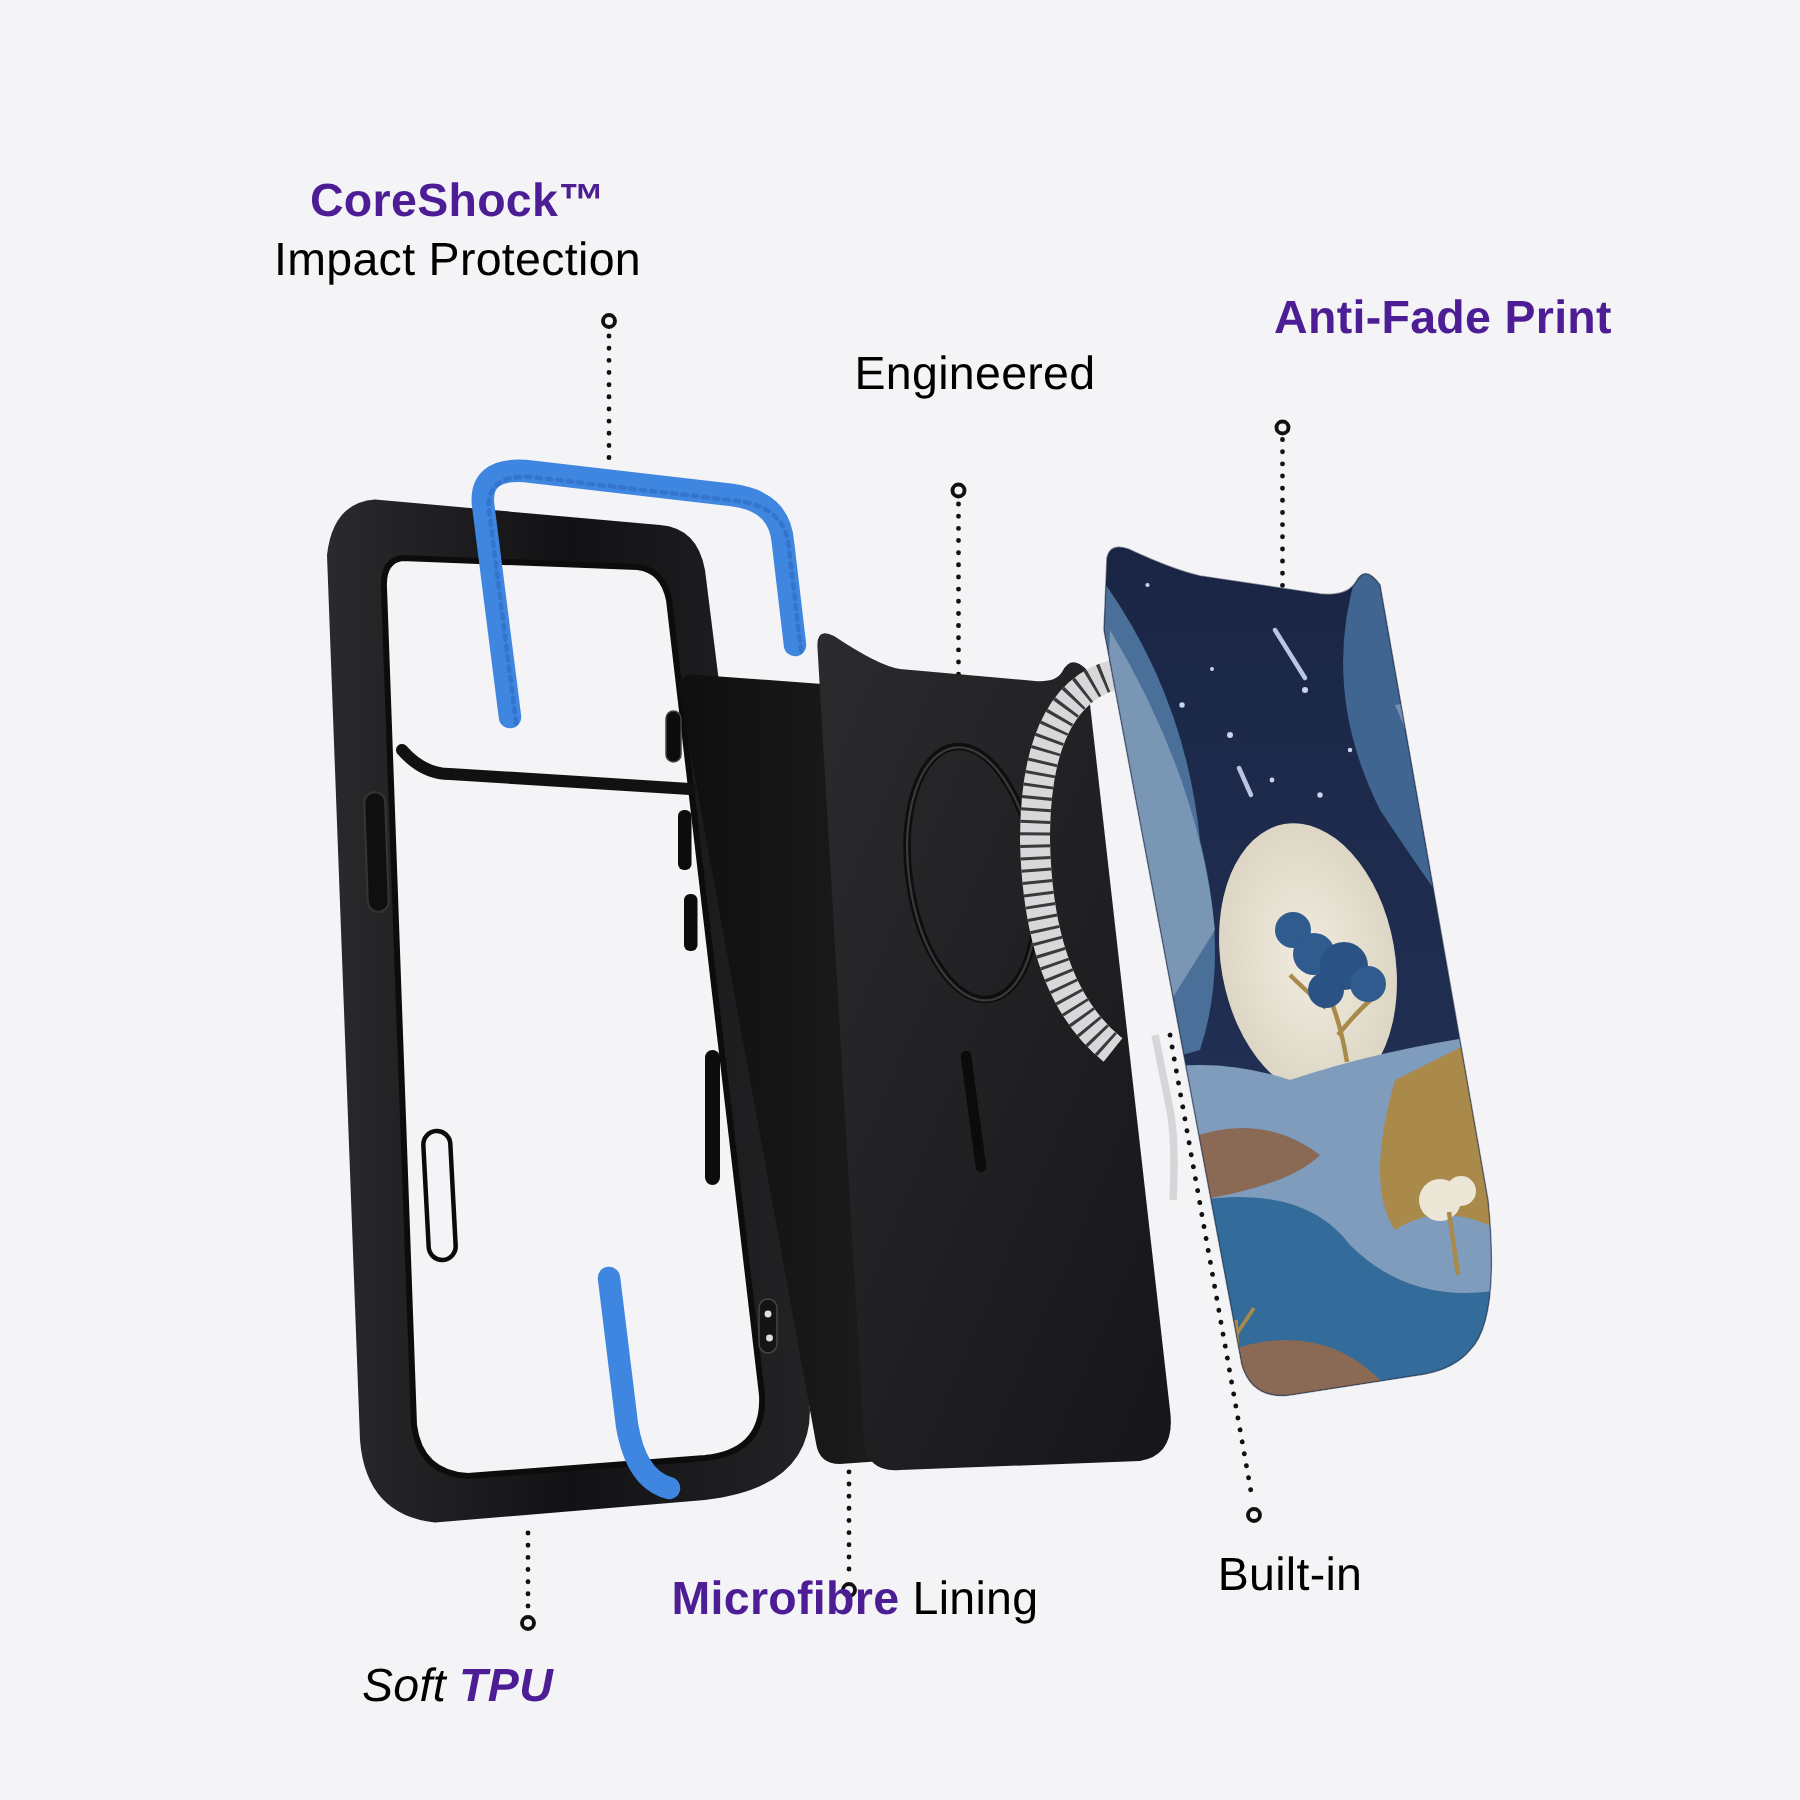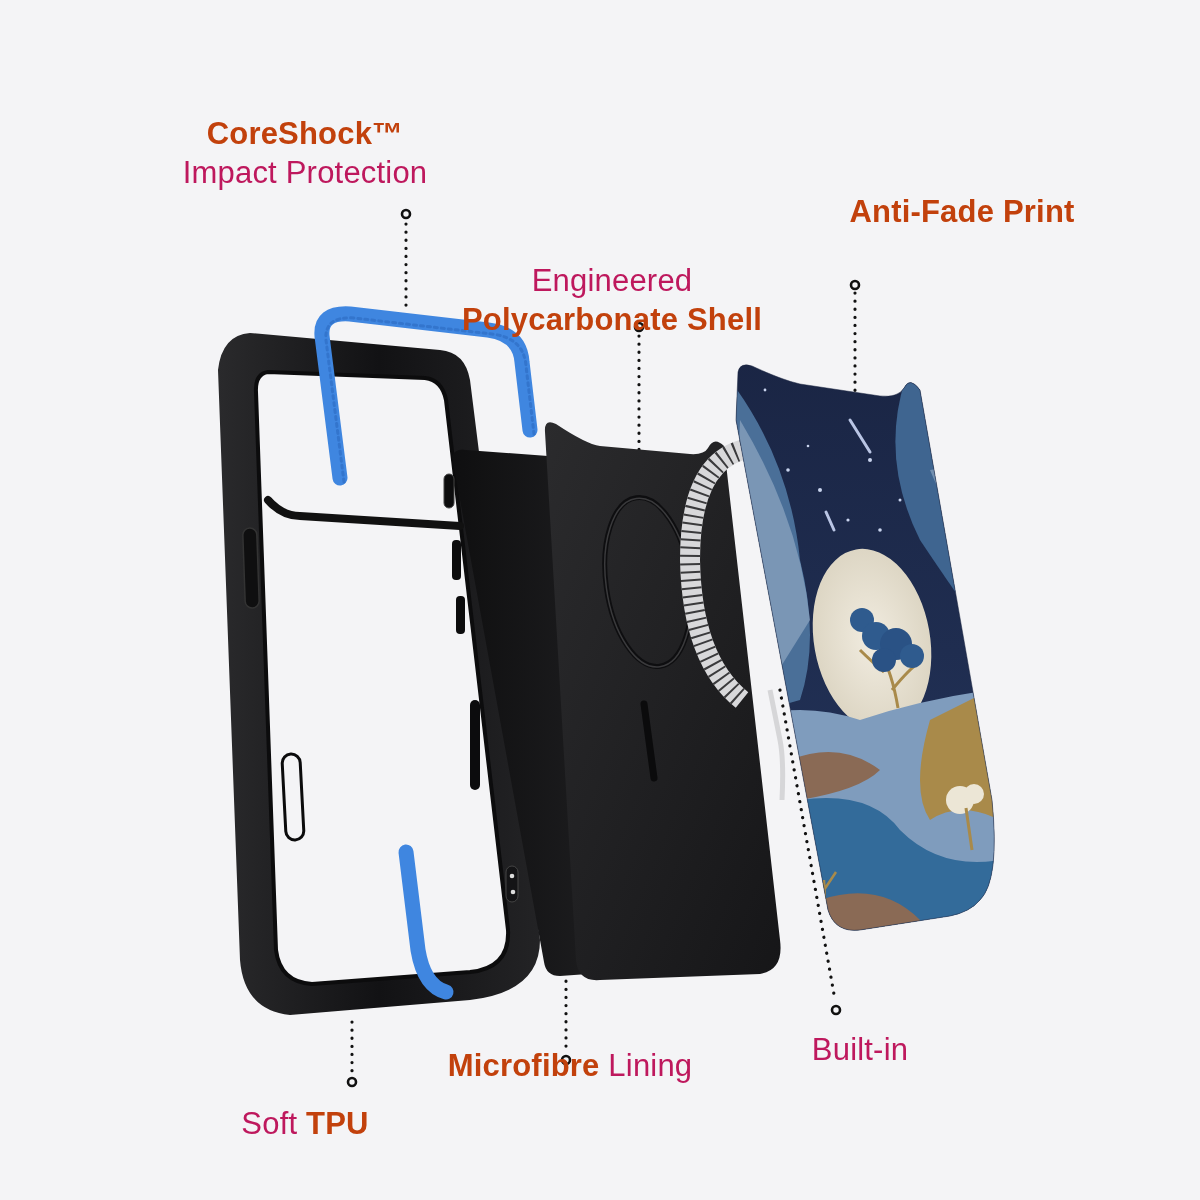--- a/index.html
+++ b/index.html
@@ -11,22 +11,22 @@
       position: relative;
     }
     .label {
       position: absolute;
       text-align: center;
       font-size: 31px;
       line-height: 39px;
       letter-spacing: 0.2px;
       white-space: nowrap;
     }
-    .label .light { font-weight: 400; color: #be185d; }
-    .label .bold { font-weight: 700; color: #c2410c; }
+    .label .light { font-weight: 400; color: #000000; }
+    .label .bold { font-weight: 700; color: #4c1d95; }
     .stage { position: absolute; left: 0; top: 0; width: 1200px; height: 1200px; }
     .stage svg { position: absolute; left: 0; top: 0; }
   </style>
 </head>
 <body>
 
 <div class="stage">
   <svg width="1200" height="1200" viewBox="0 0 1200 1200">
     <defs>
       <linearGradient id="bumperGrad" x1="0" y1="0" x2="1" y2="0">
@@ -167,30 +167,29 @@
     </g>
     <path d="M738,372 Q740,362 752,366 Q782,380 800,384 L880,396 Q898,398 904,388 Q910,376 920,390 L992,800 Q1000,880 980,900 Q970,912 950,916 L860,930 Q835,933 828,910 L736,420 Z" fill="none" stroke="#1a2340" stroke-width="1" opacity="0.5"></path>
   </svg>
 </div>
 
 <div class="label" style="left:140px; top:114px; width:330px;">
   <div class="bold">CoreShock™</div>
   <div class="light">Impact Protection</div>
 </div>
 
-<div class="label" style="left:442px; top:229px; width:340px;margin-top:32px;">
+<div class="label" style="left:480px; top:229px; width:340px;">
   <div class="light">Engineered</div>
-  <div class="bold">Polycarbonate Shell</div>
 </div>
 
 <div class="label" style="left:822px; top:192px; width:280px;">
   <div class="bold">Anti-Fade Print</div>
 </div>
 
-<div class="label" style="left:200px; top:1104px; width:210px;">
+<div class="label" style="left:200px; top:1104px; width:210px;font-style:italic;">
   <span class="light">Soft </span><span class="bold">TPU</span>
 </div>
 
 <div class="label" style="left:410px; top:1046px; width:320px;">
   <span class="bold">Microfibre</span><span class="light"> Lining</span>
 </div>
 
 <div class="label" style="left:730px; top:1030px; width:260px;">
   <div class="light">Built-in</div>
 </div>

